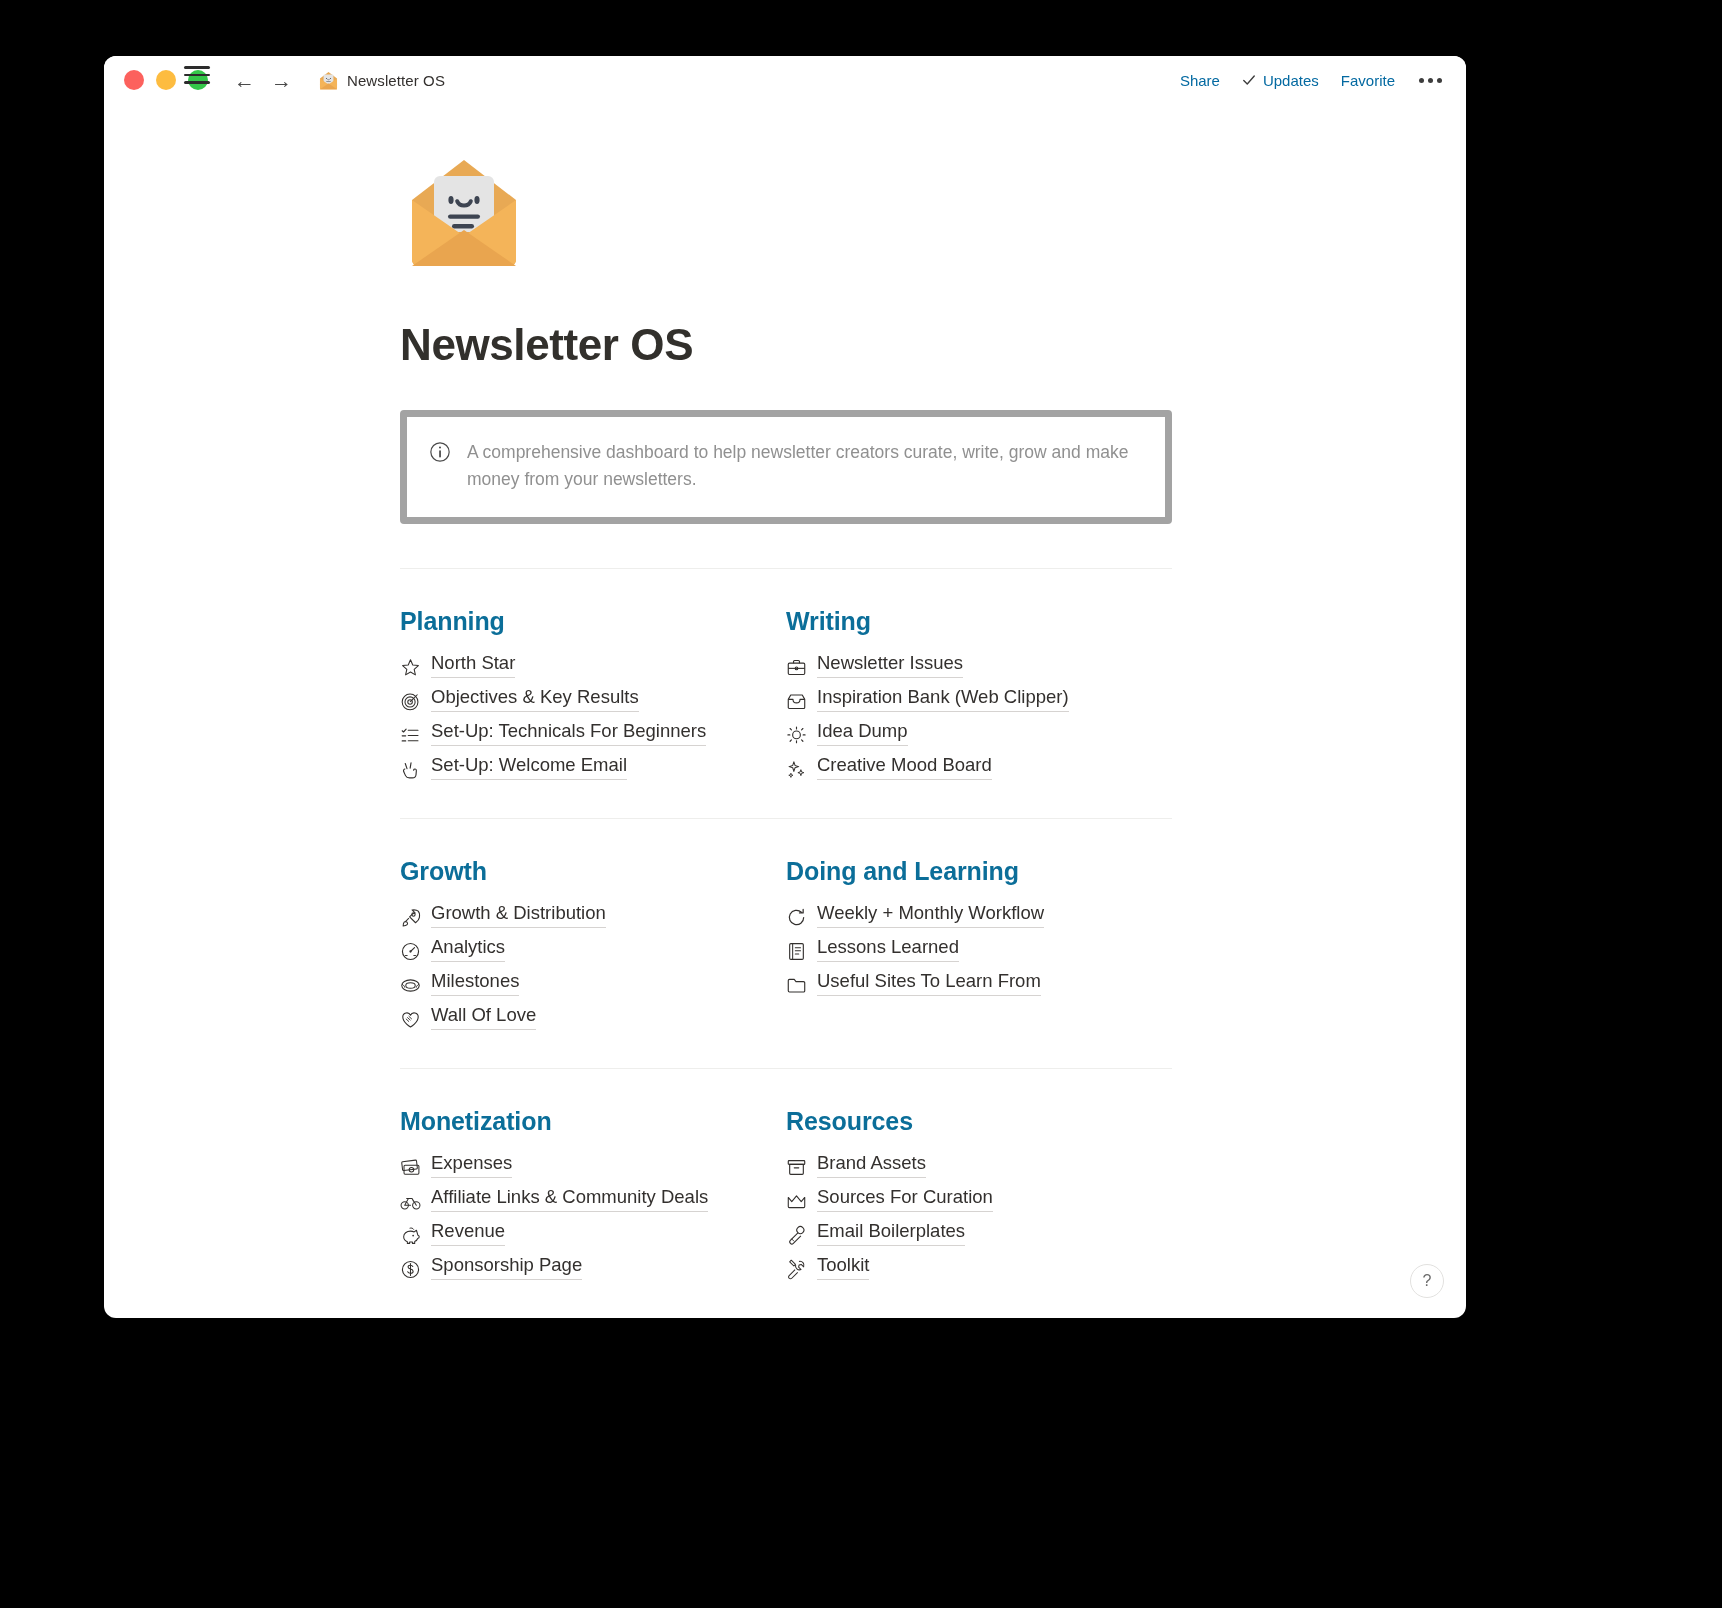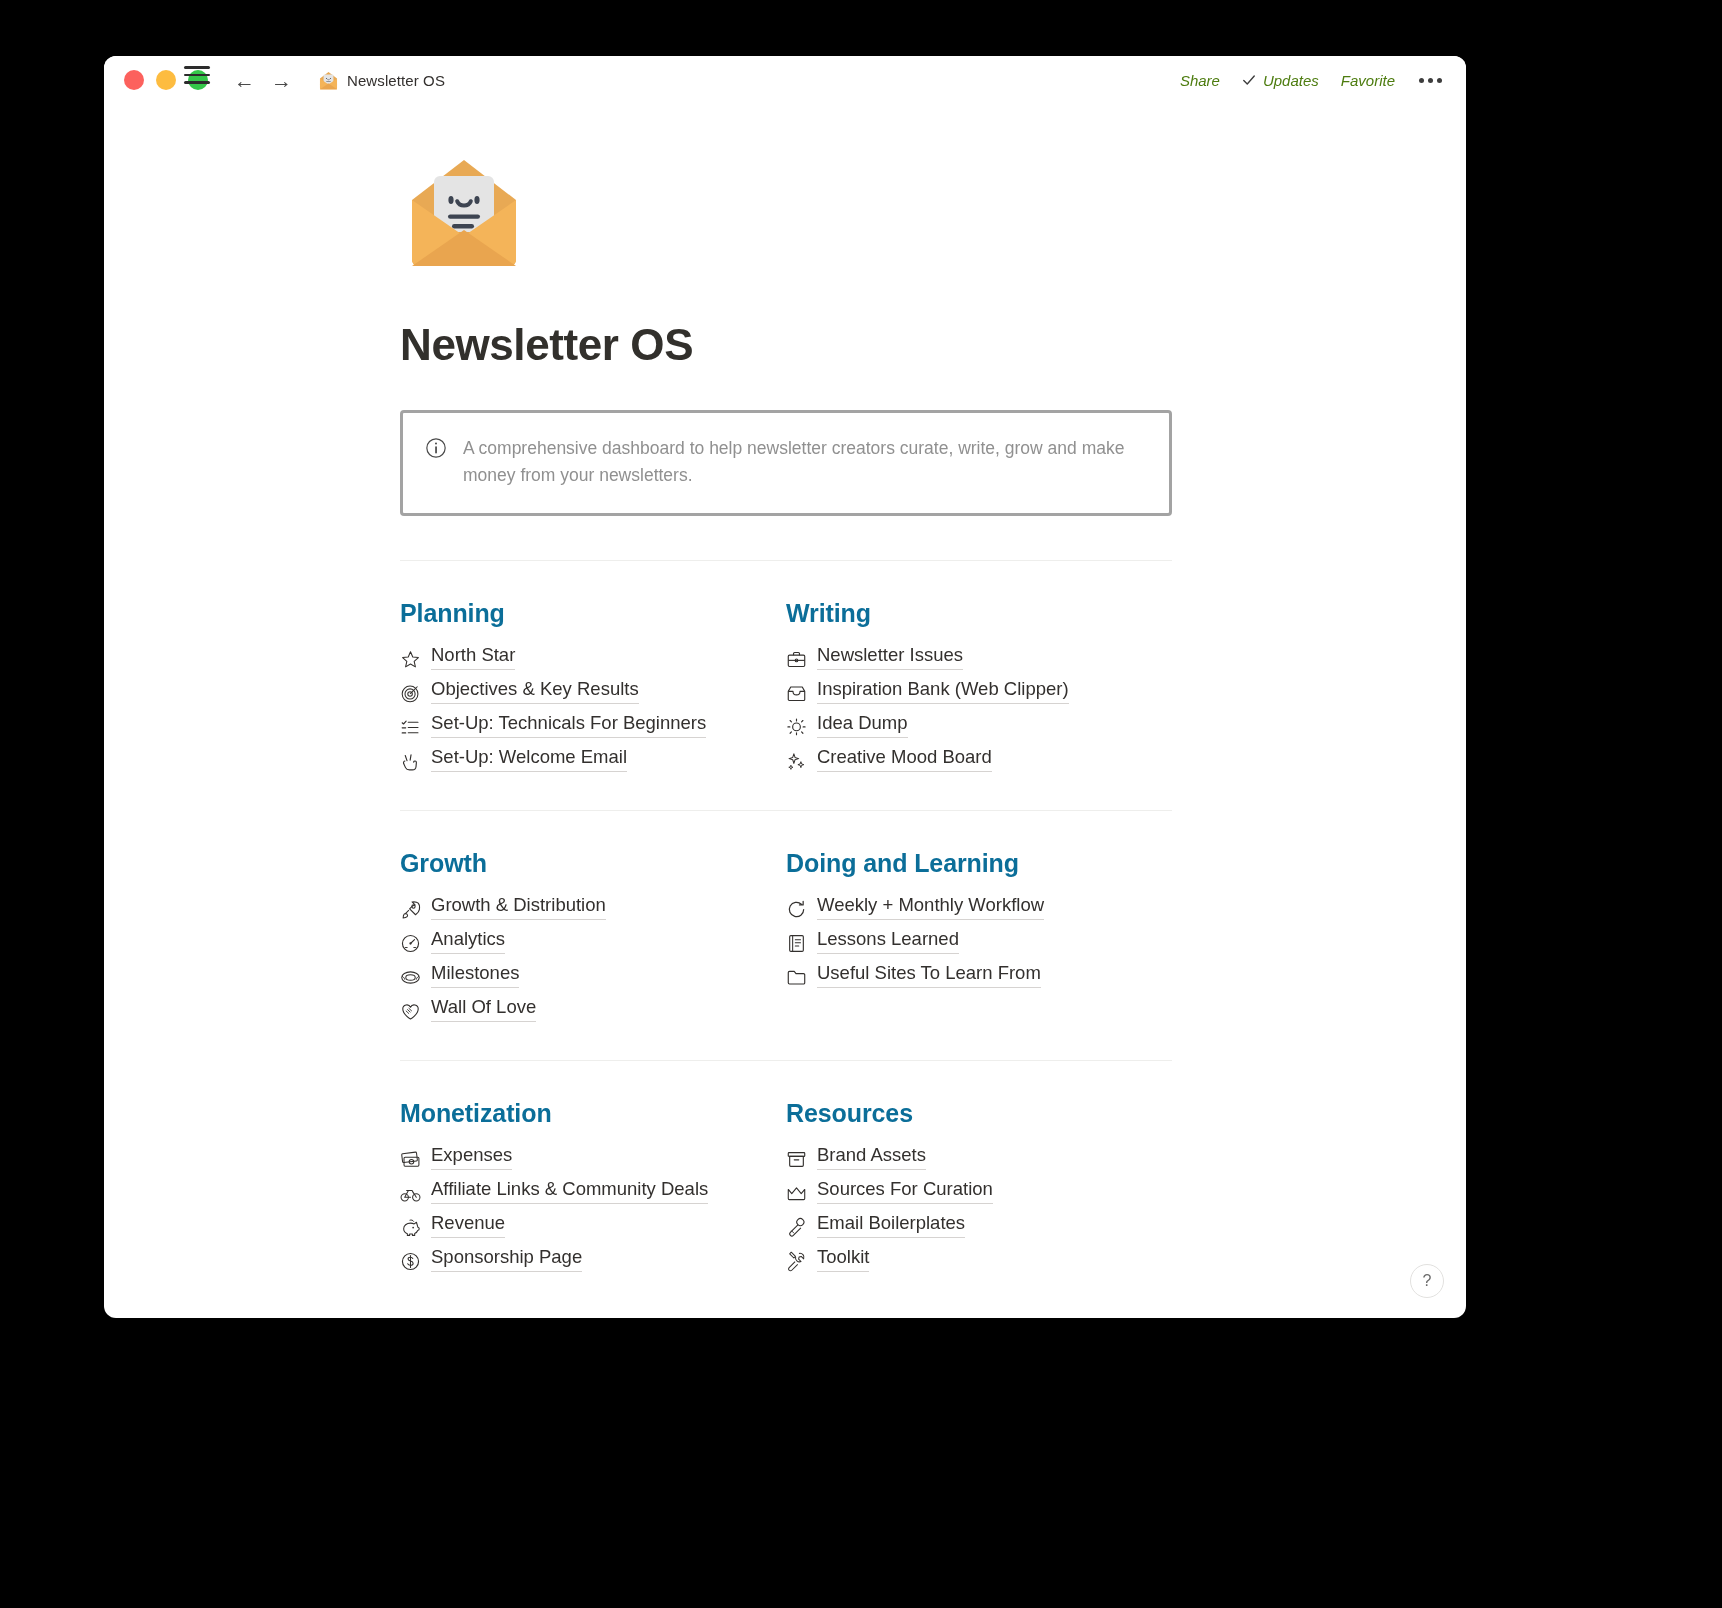--- a/index.html
+++ b/index.html
@@ -54,21 +54,21 @@
   .bc {
     display: flex; align-items: center; gap: 8px;
     margin-left: 26px;
   }
   .bc .emoji-mini { width: 21px; height: 21px; display: block; }
   .bc .bc-label { font-size: 15px; color: #33302e; letter-spacing: .1px; }
 
   .tb-right {
     margin-left: auto;
     display: flex; align-items: center; gap: 22px;
-    font-size: 15px; color: #4d7c0f; font-style: italic;
+    font-size: 15px; color: #0369a1;
   }
   .tb-right .chk { display: inline-flex; align-items: center; gap: 7px; }
   .tb-right .check-ico { width: 14px; height: 14px; display: block; }
   .dots-btn { display: flex; align-items: center; gap: 4px; padding: 2px 2px; }
   .dots-btn b { width: 5px; height: 5px; border-radius: 50%; background: #3d3d3d; display: block; }
 
   
   .page {
     padding: 44px 0 0 0;
     height: calc(100% - 48px);
@@ -81,21 +81,21 @@
 
   .page-title {
     font-size: 44px;
     font-weight: bold;
     color: #32302c;
     letter-spacing: -0.4px;
     margin-bottom: 40px;
   }
 
   .callout {
-    border: 3px solid #a3a3a3;
+    border: 7px solid #a3a3a3;
     border-radius: 4px;
     padding: 22px 24px 24px 22px;
     display: flex;
     gap: 16px;
     margin-bottom: 44px;
   }
   .callout .info-ico { width: 22px; height: 22px; flex: none; margin-top: 2px; }
   .callout .callout-text {
     font-size: 17.5px;
     line-height: 1.55;

